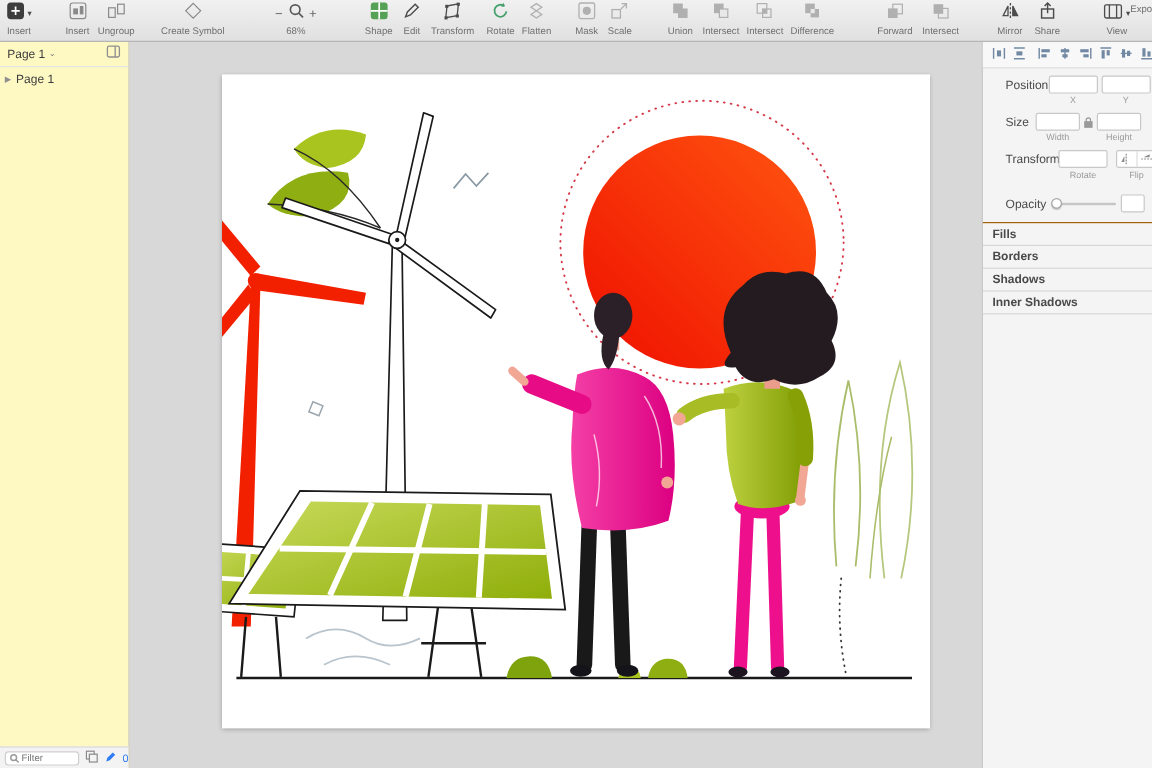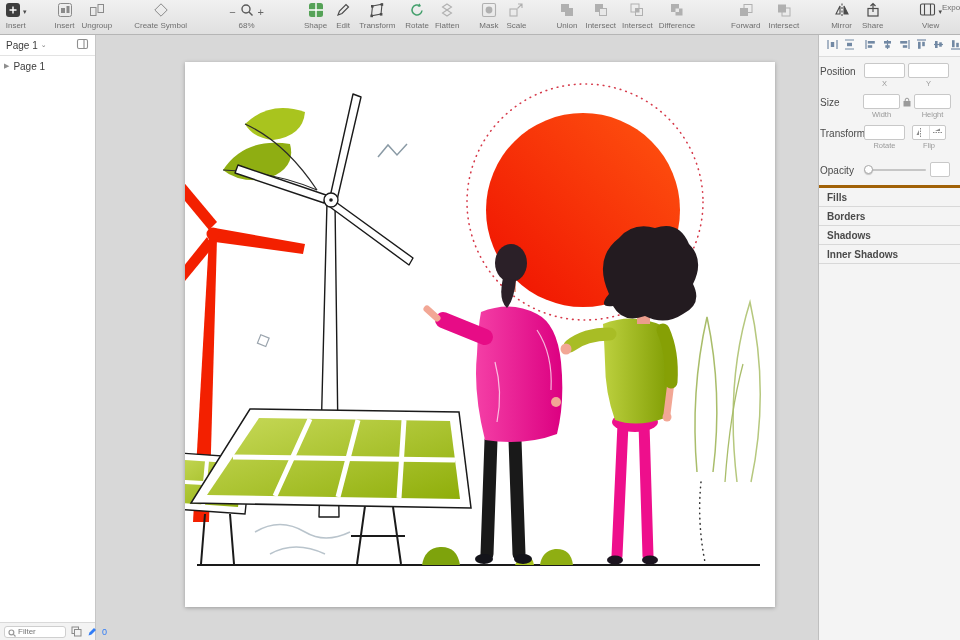--- a/index.html
+++ b/index.html
@@ -12,22 +12,22 @@
     background:linear-gradient(#f1f1f1,#e0e0e0); border-bottom:1px solid #b5b5b5;
     display:flex; align-items:flex-start; padding-top:3px; }
   .tb-item { display:flex; flex-direction:column; align-items:center; gap:1px; cursor:default; }
   .tb-icon { height:17px; display:flex; align-items:center; gap:2px; }
   .tb-label { font-size:8px; color:#6f6f6f; white-space:nowrap; line-height:9px; }
   .ic-dark { color:#4c4c4c; } .ic-mid { color:#8a8a8a; } .ic-dim { color:#b0b0b0; } .ic-teal { color:#45a06d; }
   .caret { font-size:7px; color:#4c4c4c; line-height:8px; }
   .zoom-btn { font-size:11px; color:#666; padding:0 2px; }
 
   
-  .sidebar { position:absolute; left:0; top:35px; width:96px; height:605px;
-    background:#ffffff; border-right:1px solid #c6c6c6; }
+  .sidebar { position:absolute; left:0; top:35px; width:108px; height:605px;
+    background:#fef9c3; border-right:1px solid #c6c6c6; }
   .sidebar-header { height:21px; display:flex; align-items:center; padding:0 6px;
     border-bottom:1px solid #e3e3e3; }
   .sidebar-header .ph-label { font-size:10px; color:#3c3c3c; }
   .sidebar-header .ph-caret { font-size:7px; color:#7a7a7a; margin-left:3px; }
   .sidebar-header .ph-icon { margin-left:auto; }
   .layer-row { height:20px; display:flex; align-items:center; padding:0 4px; }
   .layer-row .disclosure { font-size:7px; color:#8f8f8f; margin-right:4px; }
   .layer-row .layer-label { font-size:10px; color:#3c3c3c; }
   .sidebar-footer { position:absolute; left:0; bottom:0; width:100%; height:18px;
     border-top:1px solid #d9d9d9; background:#f3f3f3; display:flex; align-items:center;
@@ -43,40 +43,40 @@
   .artboard { position:absolute; left:73px; top:27px; width:590px; height:545px;
     background:#ffffff; box-shadow:0 1px 4px rgba(0,0,0,.28); }
   .artboard svg { display:block; }
 
   
   .inspector { position:absolute; left:818px; top:35px; width:142px; height:605px;
     background:#f4f4f4; border-left:1px solid #bfbfbf; font-size:10px; color:#464646; }
   .align-row { height:22px; display:flex; align-items:center; gap:4px; padding:0 7px;
     border-bottom:1px solid #dcdcdc; background:#f8f8f8; color:#7289a4; }
   .align-gap { width:6px; }
-  .insp-row { display:flex; padding:6px 6px 0 1px; align-items:flex-start; }
+  .insp-row { display:flex; padding:6px 6px 0 19px; align-items:flex-start; }
   .insp-label { width:44px; padding-top:3px; font-size:10px; color:#4a4a4a; }
   .field-col { display:flex; flex-direction:column; align-items:center; margin-right:3px; }
   .insp-input { width:41px; height:15px; border:1px solid #c8c8c8; border-radius:2px;
     background:#fff; font-size:9px; padding:0 2px; outline:none; }
   .insp-input.small { width:20px; }
   .field-cap { font-size:7.5px; color:#9a9a9a; margin-top:1px; }
   .lockwrap { display:flex; flex-direction:column; align-items:center; padding-top:3px; margin-right:3px; color:#9a9a9a; }
   .flip-ctl { display:flex; border:1px solid #c8c8c8; border-radius:2px; background:#fff;
     height:15px; width:34px; }
   .flip-half { flex:1; display:flex; align-items:center; justify-content:center; color:#8a8a8a; }
   .flip-half + .flip-half { border-left:1px solid #dcdcdc; }
   .slider { position:relative; width:62px; height:15px; margin-right:4px; }
   .slider .track { position:absolute; left:0; right:0; top:7px; height:2px; background:#c6c6c6; border-radius:1px; }
   .slider .knob { position:absolute; left:0; top:3px; width:9px; height:9px; border-radius:50%;
     background:#fff; border:1px solid #a8a8a8; box-shadow:0 1px 1px rgba(0,0,0,.2); }
   .select-box { width:84px; height:15px; border:1px solid #cfcfcf; border-radius:2px; background:#fbfbfb;
     display:flex; align-items:center; padding:0 4px; color:#a0a0a0; font-size:9px; }
   .select-box .sel-caret { margin-left:auto; font-size:7px; color:#b0b0b0; }
-  .insp-sections { margin-top:8px; border-top:3px solid #a16207; }
+  .insp-sections { margin-top:8px; border-top:1px solid #a16207; }
   .insp-section { height:19px; display:flex; align-items:center; padding:0 8px;
     border-bottom:1px solid #d8d8d8; font-size:10px; font-weight:bold; color:#4a4a4a; }
   .sec-caret { font-size:7px; color:#8a8a8a; margin-left:4px; }
   .sec-checkbox { margin-left:auto; width:11px; height:11px; border:1px solid #b9b9b9;
     border-radius:2px; background:#fff; }
 </style>
 </head>
 <body>
 
 <div class="app">

